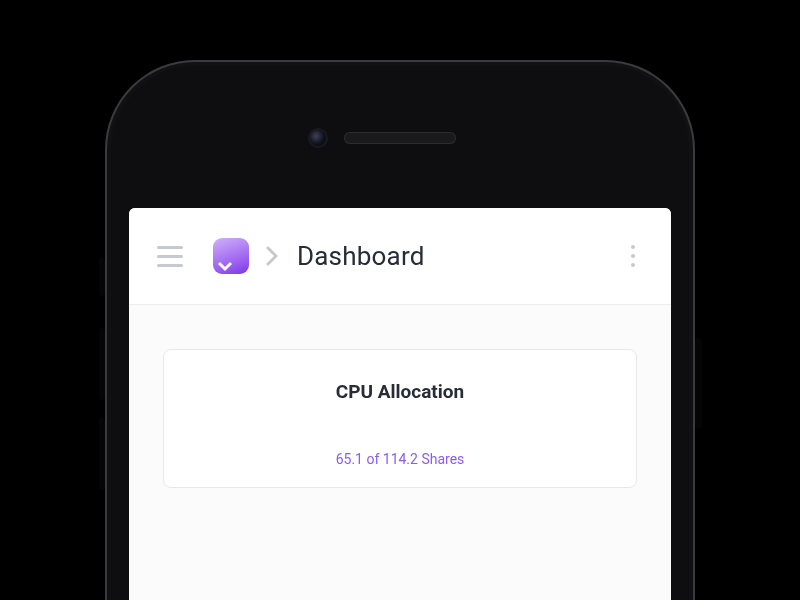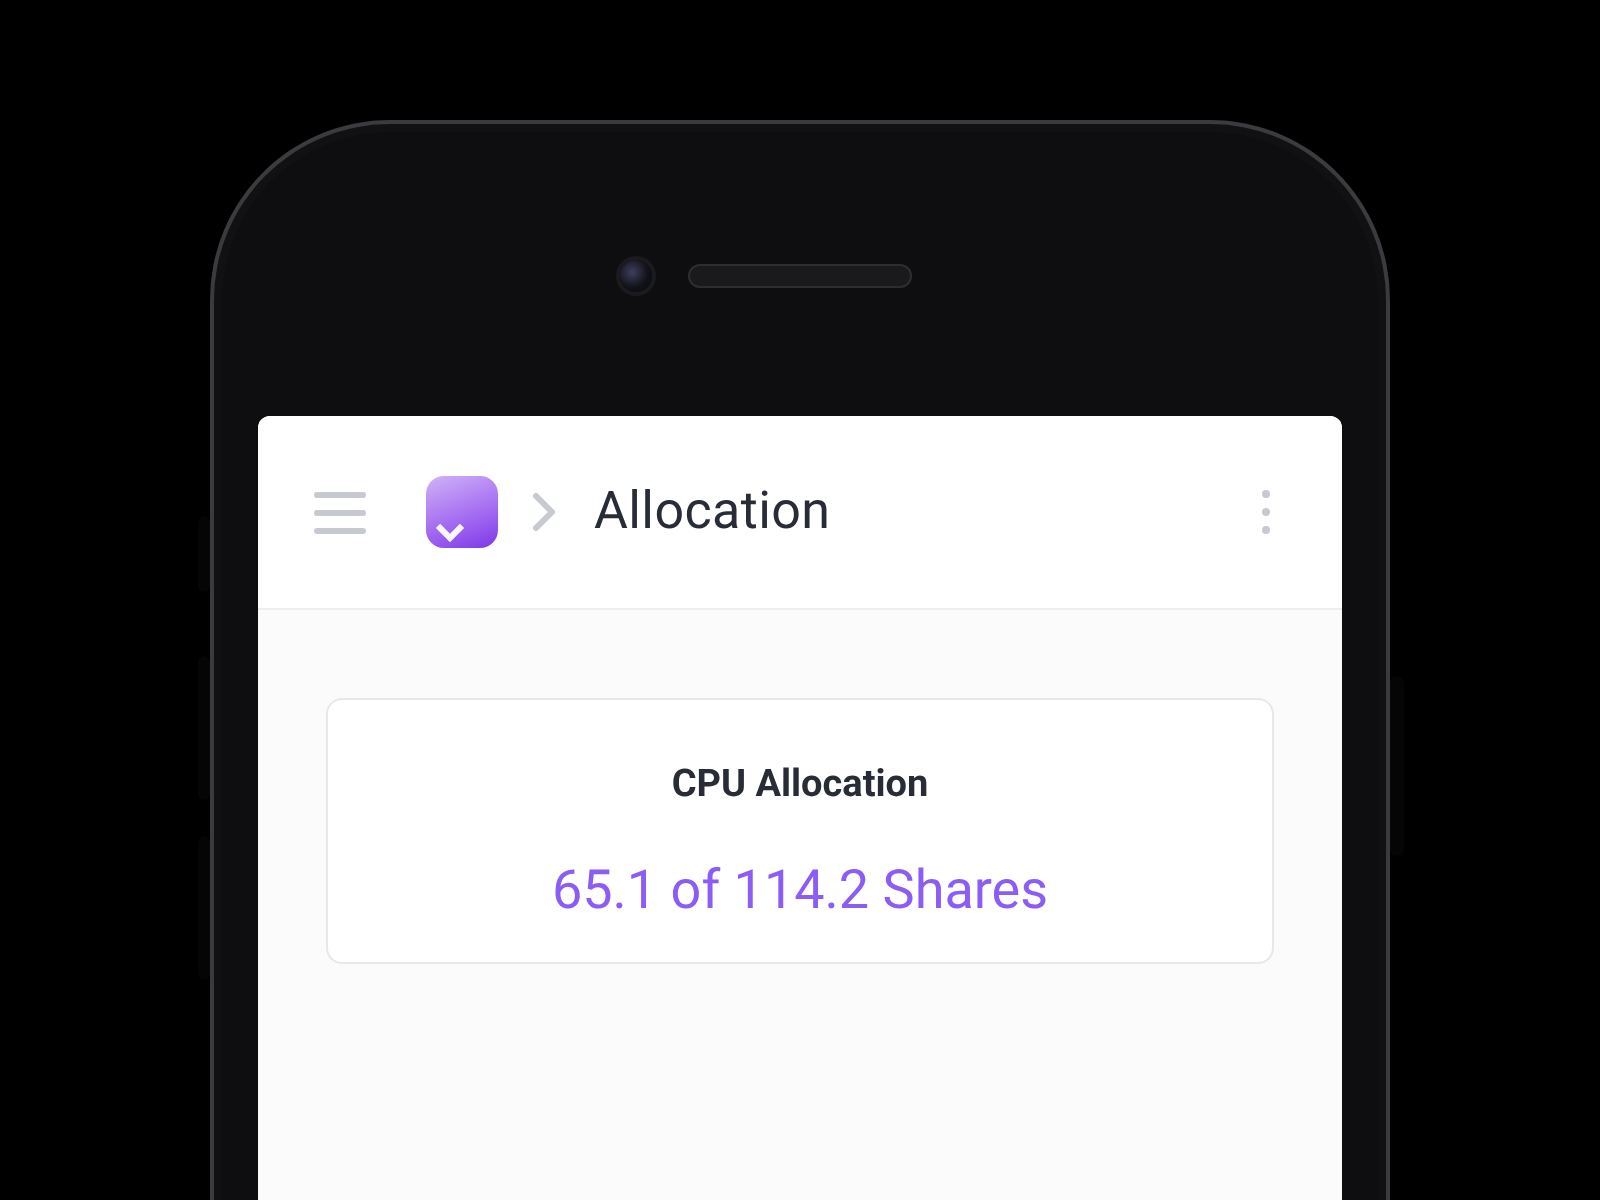--- a/index.html
+++ b/index.html
@@ -99,41 +99,41 @@
     background:#fff;
     border:1px solid var(--card-border);
     border-radius:8px;
     padding:30px 20px 20px;
     text-align:center;
   }
   .card-title{
     font-size:19px;
     font-weight:700;
     color:var(--text-dark);
-    margin-bottom:26px;
+    margin-bottom:48px;
   }
   .big-number{
     font-size:64px;
     font-weight:300;
     color:var(--text-dark);
     letter-spacing:-1px;
     display:inline-flex;
     align-items:flex-start;
     gap:8px;
     line-height:1;
     margin-bottom:14px;
   }
   .big-number .pct{
     font-size:26px;
     font-weight:400;
     color:var(--text-dark);
     margin-top:8px;
   }
   .sub-line{
-    font-size:27px;
+    font-size:14px;
     font-weight:400;
     color:var(--accent-purple);
   }
 </style>
 </head>
 <body>
 
 <div class="phone">
   <div class="btn-side btn-mute"></div>
   <div class="btn-side btn-vol1"></div>
@@ -149,21 +149,21 @@
         <span></span>
           <span></span>
           <span></span>
       </div>
       <div class="app-icon"></div>
       <div class="chevron">
         <svg viewBox="0 0 14 22">
             <polyline points="3,3 11,11 3,19"></polyline>
           </svg>
       </div>
-      <div class="crumb-title">Allocation</div>
+      <div class="crumb-title">Dashboard</div>
       <div class="kebab">
         <span></span>
           <span></span>
           <span></span>
       </div>
     </div>
 
     <div class="body">
       <div class="card">
         <div class="card-title">CPU Allocation</div>

